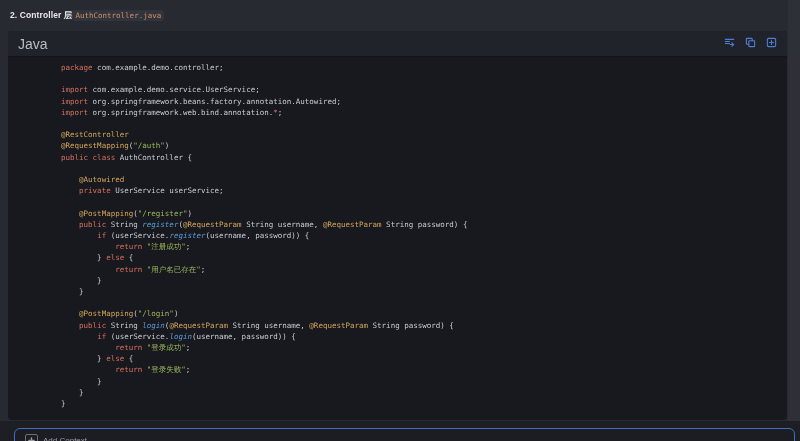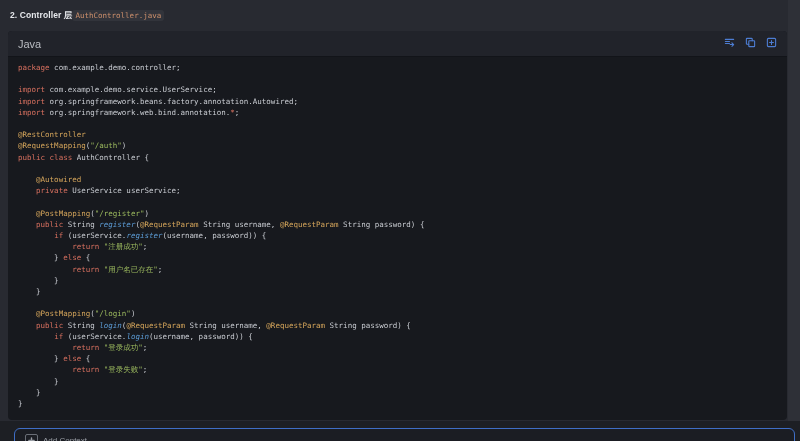--- a/index.html
+++ b/index.html
@@ -7,29 +7,29 @@
   .message-area{position:absolute;left:0;top:0;width:800px;height:421px;background:#282a31;}
   .right-strip{position:absolute;right:0;top:0;width:12px;height:421px;background:#2e3037;}
   .title-row{position:absolute;left:0;top:0;height:31px;display:flex;align-items:center;padding-left:10px;}
   .title-text{font-size:8.5px;font-weight:bold;color:#e6e8ec;letter-spacing:.1px;}
   .inline-code{font-family:"DejaVu Sans Mono",monospace;font-size:7.5px;font-weight:normal;
     color:#cd906c;background:rgba(255,255,255,.05);border-radius:3px;padding:1px 3px;}
   .code-block{position:absolute;left:8px;top:31px;width:779px;height:389px;background:#17191e;
     border-radius:4px;overflow:hidden;}
   .code-header{height:25px;background:#21232a;border-bottom:1px solid #121419;
     display:flex;align-items:center;justify-content:space-between;padding:0 8px 0 10px;}
-  .lang-label{font-size:11px;color:#b9bcc2;text-align:center;}
+  .lang-label{font-size:14px;color:#b9bcc2;text-align:center;}
   .toolbar{display:flex;align-items:center;gap:5px;}
   .icon-btn{width:16px;height:16px;display:flex;align-items:center;justify-content:center;
     background:transparent;border:0;padding:0;cursor:pointer;border-radius:3px;}
   .icon-btn svg{width:11px;height:11px;stroke:var(--color-icon_blue);fill:none;
     stroke-width:1.6;stroke-linecap:round;stroke-linejoin:round;}
   .code-body{padding:5px 10px 12px;font-family:"DejaVu Sans Mono",monospace;
     font-size:7.5px;line-height:11.2px;white-space:pre;color:var(--color-plain);}
-  .code-line{min-height:11.2px;}
+  .code-line{min-height:11.2px;margin-left:43px;}
   .tok-k{color:var(--color-keyword);}
   .tok-a{color:var(--color-annotation);}
   .tok-s{color:var(--color-string);}
   .tok-f{color:var(--color-function);font-style:italic;}
   .tok-p{color:var(--color-plain);}
   .input-box{position:absolute;left:14px;top:428px;width:759px;height:40px;
     background:#1b1d23;border:1px solid var(--color-accent_border);border-radius:6px;
     display:flex;align-items:flex-start;gap:5px;padding:5px 10px;}
   .context-chip{display:flex;align-items:center;gap:5px;cursor:pointer;}
   .chip-icon{width:11px;height:11px;border:1px solid #6a6e76;border-radius:2px;

